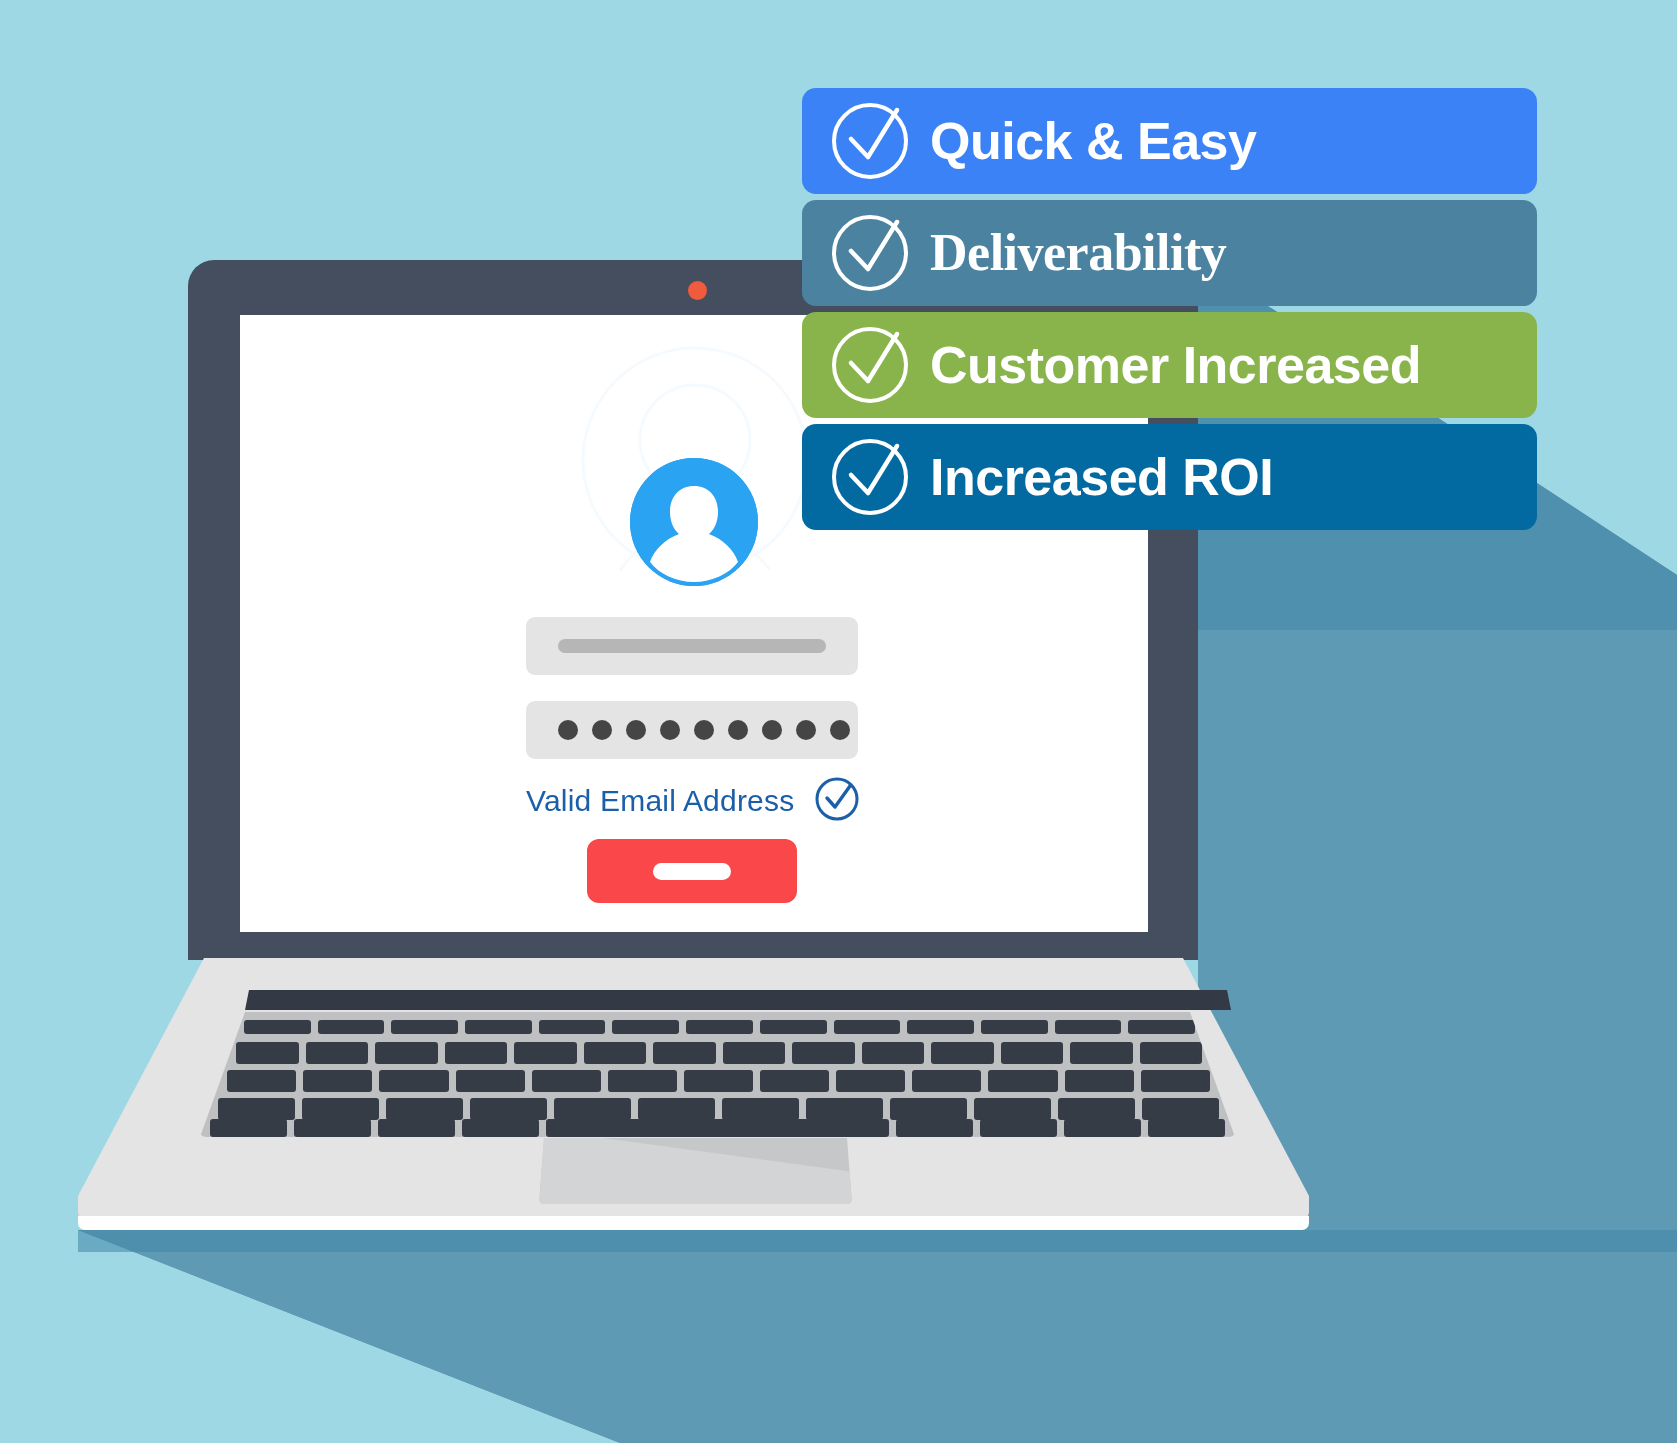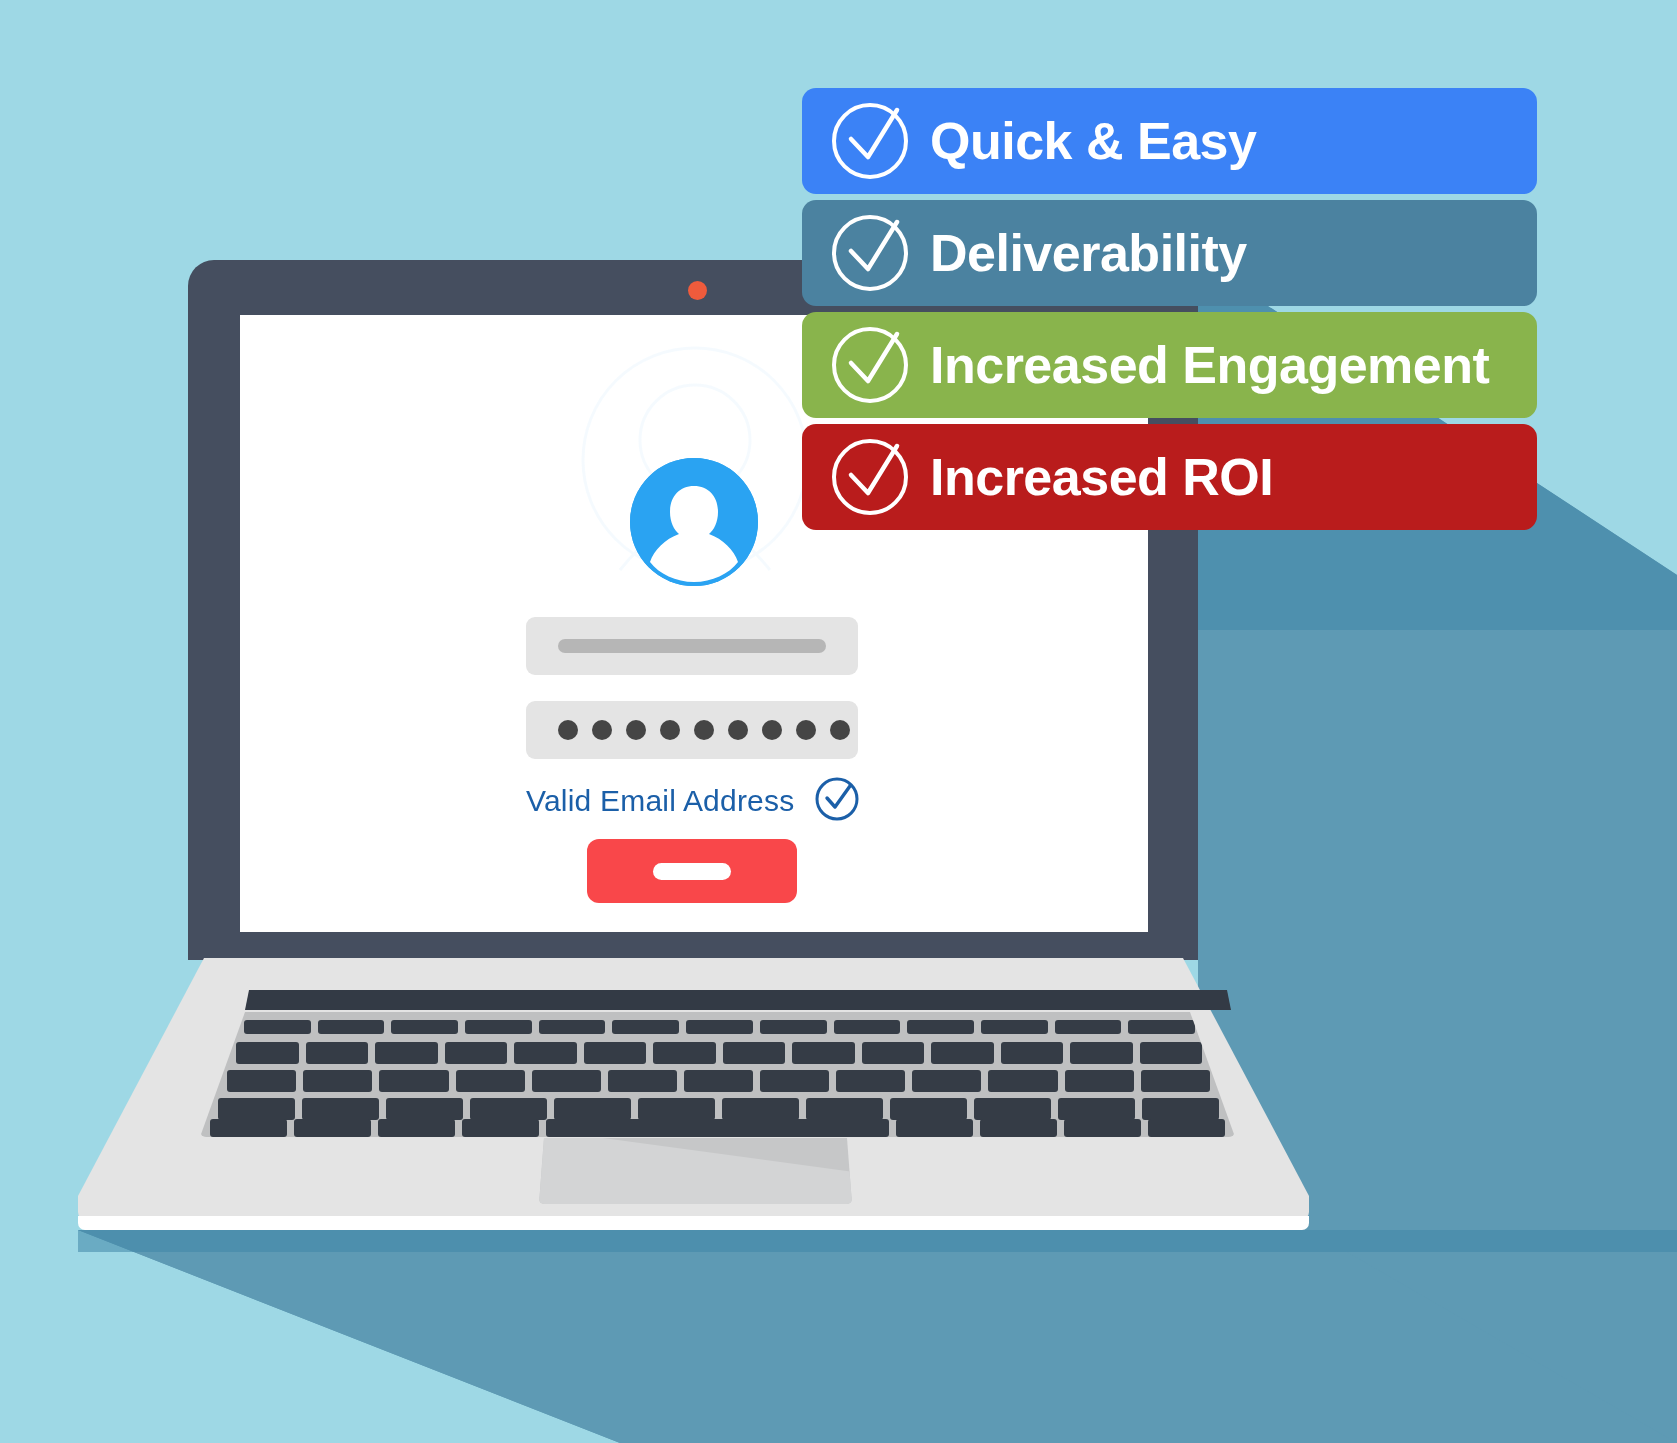--- a/index.html
+++ b/index.html
@@ -426,35 +426,35 @@
   </div>
 
   <div class="banners" id="banners">
       <div class="banner" style="background: #3b82f6; width: 735px; margin-left: 0px;">
         <span class="banner-check"><svg width="92" height="92" viewBox="0 0 92 92">
             <circle cx="46" cy="48" r="36" fill="none" stroke="#ffffff" stroke-width="4"></circle>
             <path d="M27 46 L44 64 L73 17" fill="none" stroke="#ffffff" stroke-width="4.5" stroke-linecap="round" stroke-linejoin="round"></path>
           </svg></span>
         <span class="banner-label">Quick &amp; Easy</span>
       </div>
-      <div class="banner" style="background: rgb(75, 130, 160); width: 735px; margin-left: 0px;">
+      <div class="banner" style="background: rgb(75, 130, 160); width: 735px; margin-left: 0px; font-family: Liberation Serif, serif;">
         <span class="banner-check"><svg width="92" height="92" viewBox="0 0 92 92">
             <circle cx="46" cy="48" r="36" fill="none" stroke="#ffffff" stroke-width="4"></circle>
             <path d="M27 46 L44 64 L73 17" fill="none" stroke="#ffffff" stroke-width="4.5" stroke-linecap="round" stroke-linejoin="round"></path>
           </svg></span>
         <span class="banner-label">Deliverability</span>
       </div>
       <div class="banner" style="background: rgb(137, 180, 76); width: 735px; margin-left: 0px;">
         <span class="banner-check"><svg width="92" height="92" viewBox="0 0 92 92">
             <circle cx="46" cy="48" r="36" fill="none" stroke="#ffffff" stroke-width="4"></circle>
             <path d="M27 46 L44 64 L73 17" fill="none" stroke="#ffffff" stroke-width="4.5" stroke-linecap="round" stroke-linejoin="round"></path>
           </svg></span>
-        <span class="banner-label">Increased Engagement</span>
-      </div>
-      <div class="banner" style="background: #b91c1c; width: 735px; margin-left: 0px;">
+        <span class="banner-label">Customer Increased</span>
+      </div>
+      <div class="banner" style="background: #0369a1; width: 735px; margin-left: 0px;">
         <span class="banner-check"><svg width="92" height="92" viewBox="0 0 92 92">
             <circle cx="46" cy="48" r="36" fill="none" stroke="#ffffff" stroke-width="4"></circle>
             <path d="M27 46 L44 64 L73 17" fill="none" stroke="#ffffff" stroke-width="4.5" stroke-linecap="round" stroke-linejoin="round"></path>
           </svg></span>
         <span class="banner-label">Increased ROI</span>
       </div>
     </div>
 
 </div>
 

